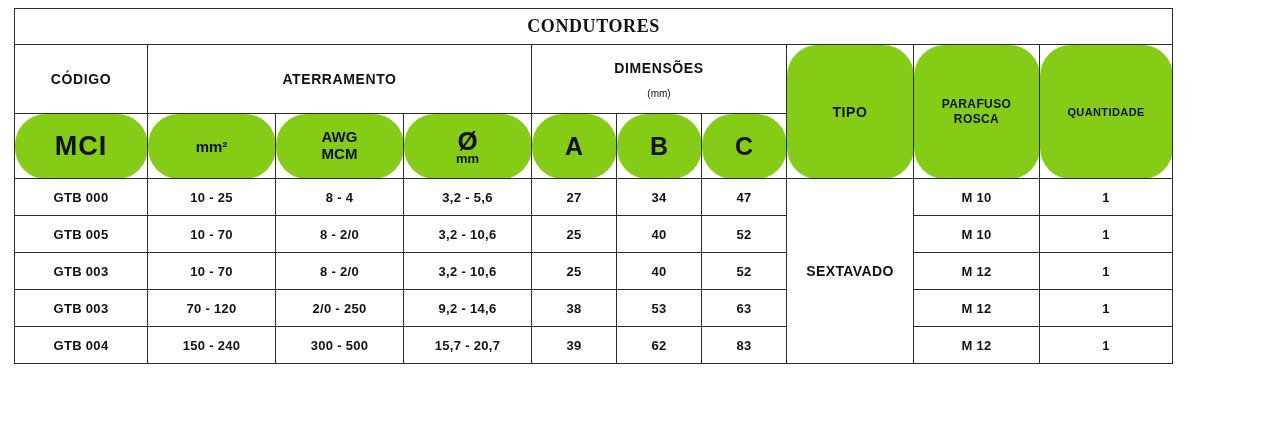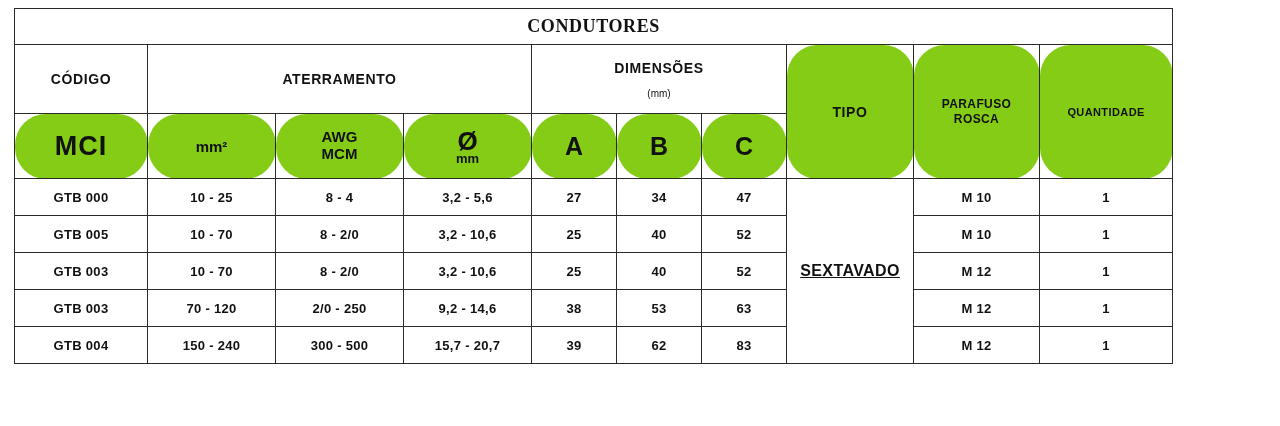--- a/index.html
+++ b/index.html
@@ -95,23 +95,22 @@
   }
 
   
   td.data {
     font-size: 13px;
     font-weight: bold;
     letter-spacing: 0.3px;
     border-radius: 12px;
   }
   td.sextavado {
-    font-size: 16px;
+    font-size: 14px;
     letter-spacing: 0.4px;
-    text-decoration: underline;
   }
 </style>
 </head>
 <body>
 
 <div id="page">
 
   <table class="spec">
     <colgroup>
       <col style="width:133px">

